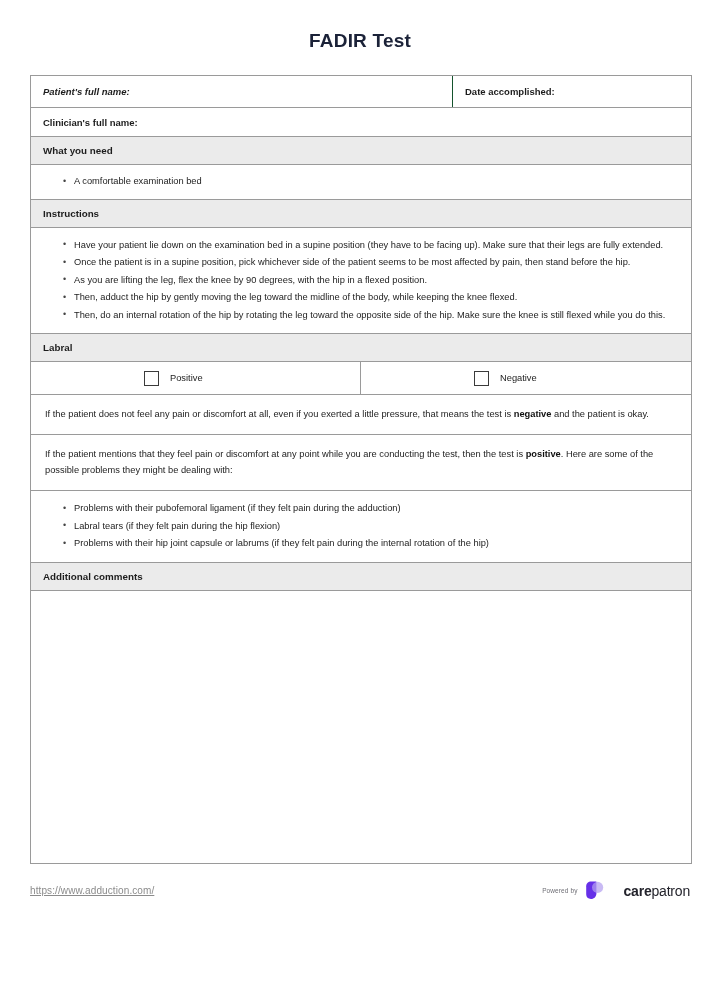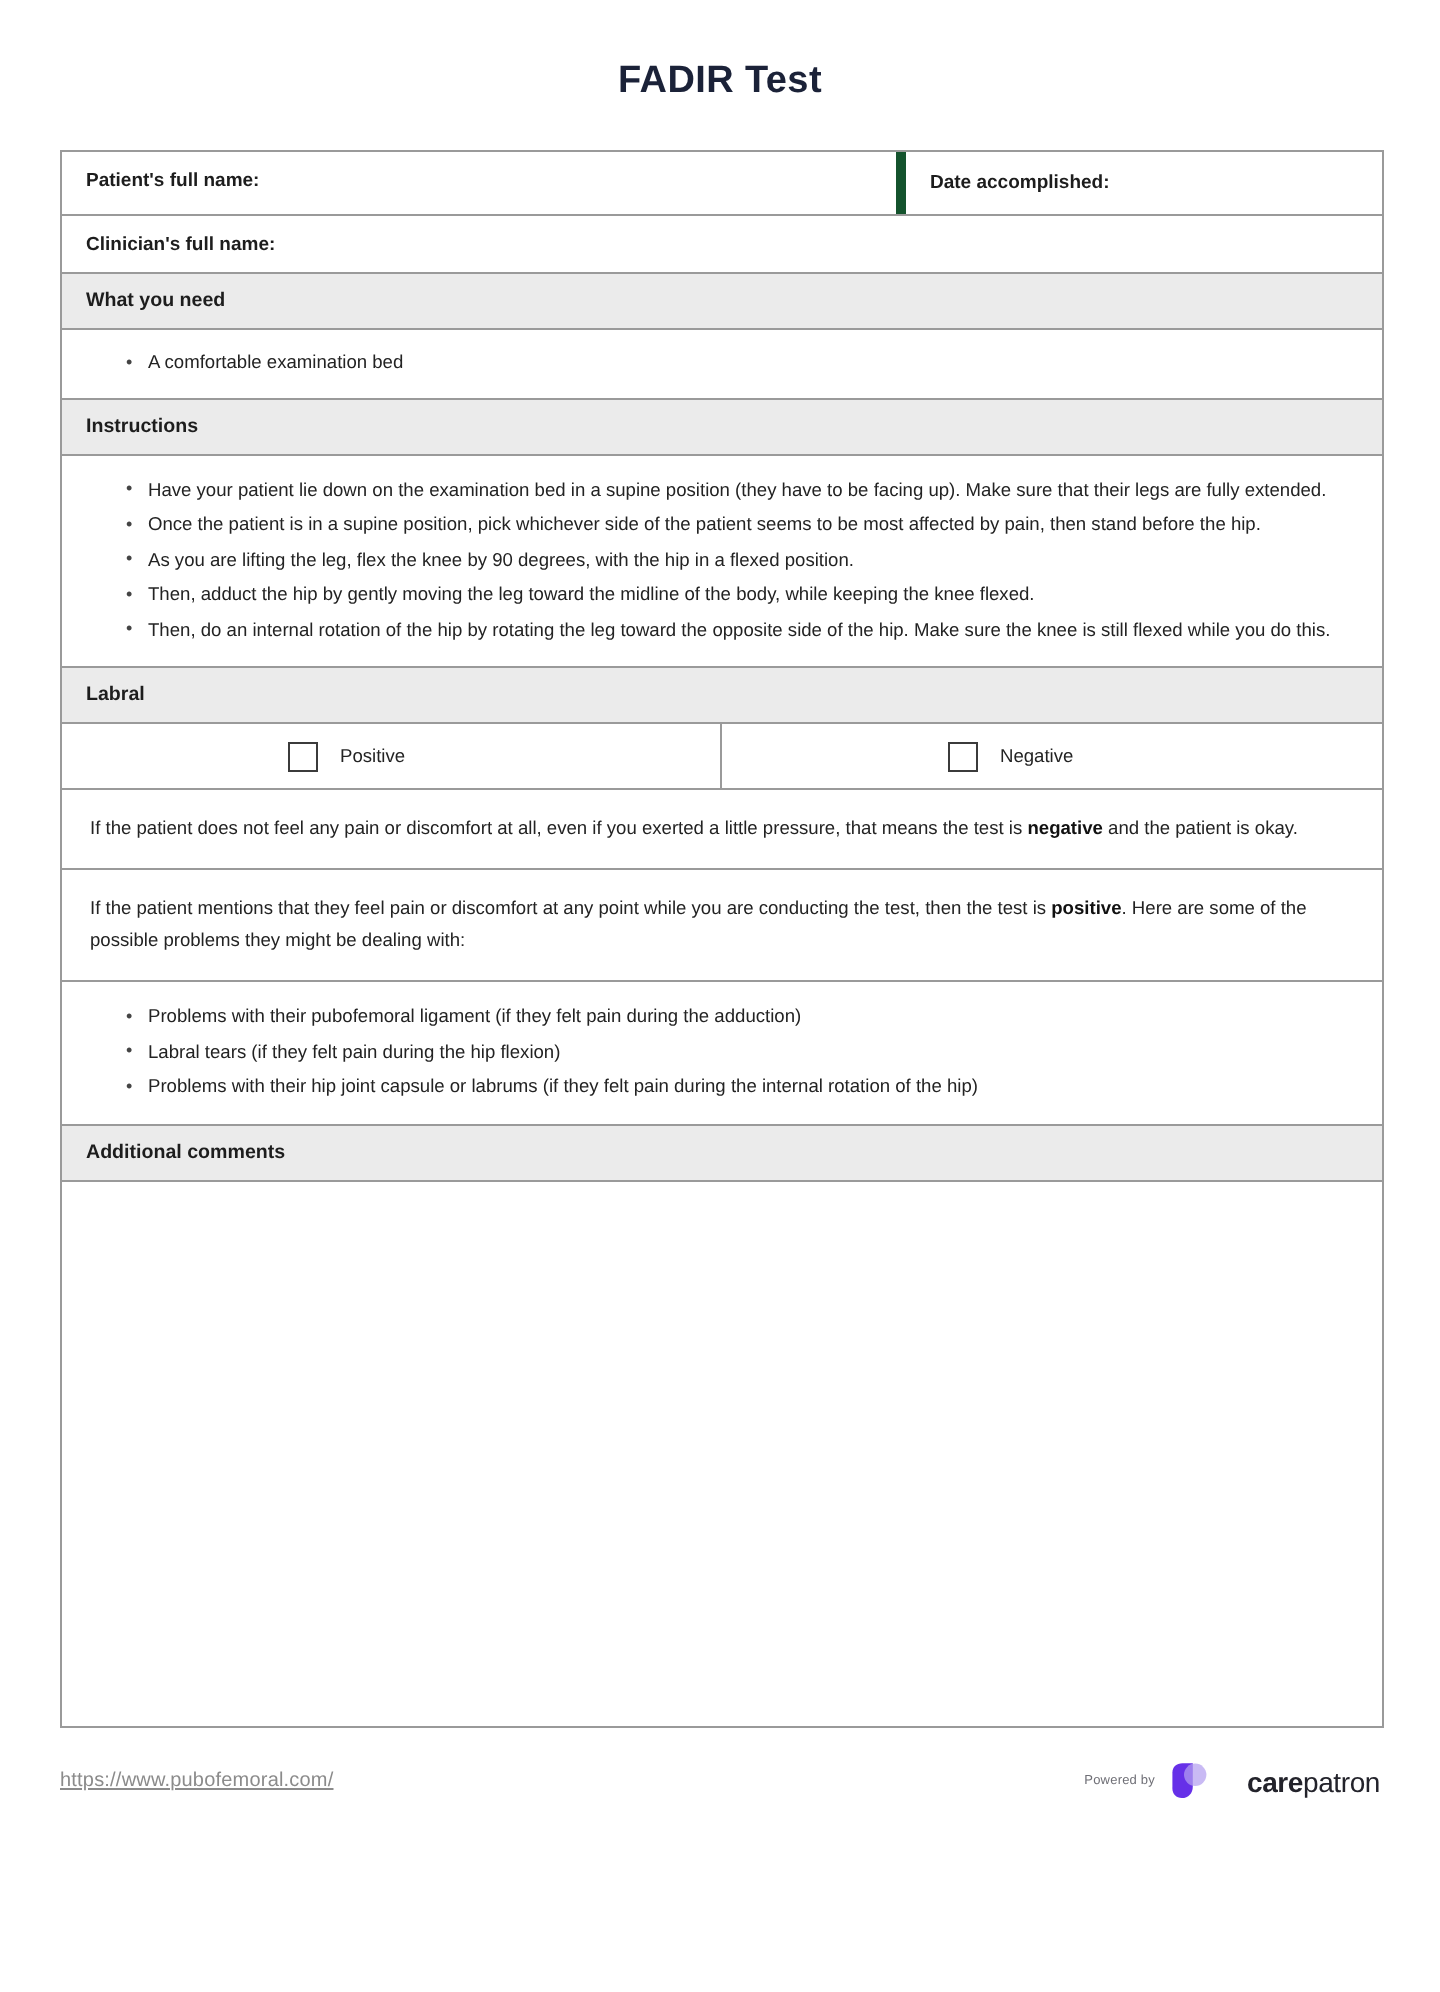--- a/index.html
+++ b/index.html
@@ -55,24 +55,25 @@
     line-height: 15px;
     color: #232323;
   }
   .cell-label {
     font-weight: bold;
     font-size: 9.5px;
     color: #1d1d1d;
   }
   .cell-left {
     flex: 0 0 422px;
-    border-right: 5px solid #14532d;
+    border-right: 1px solid #14532d;
     height: 31px;
     display: flex;
-    align-items: flex-end;
+    align-items: center;
+    font-style: italic;
   }
   .cell-right {
     flex: 1 1 auto;
     height: 31px;
     display: flex;
     align-items: center;
   }
   .cell-full {
     flex: 1 1 auto;
     height: 28px;
@@ -308,21 +309,21 @@
       <div class="section-bar">Additional comments</div>
     </div>
 
     <div class="row">
       <div class="comments-area"></div>
     </div>
 
   </div>
 
   <div class="footer">
-    <a class="footer-url" href="#">https://www.pubofemoral.com/</a>
+    <a class="footer-url" href="#">https://www.adduction.com/</a>
     <div class="brand">
       <span class="powered-by">Powered by</span>
       <span class="brand-mark">
         <svg width="22" height="22" viewBox="0 0 22 22" xmlns="http://www.w3.org/2000/svg">
           <path d="M3.2 6.2 C3.2 3.4 5.3 1.6 8.2 1.6 L13.4 1.6 L13.4 13.2 C13.4 16.6 11.2 19.0 7.9 19.0 C5.1 19.0 3.2 17.1 3.2 14.3 Z" fill="#6630e8"></path>
           <circle cx="14.6" cy="7.4" r="5.6" fill="#b4a0f0" opacity="0.72"></circle>
         </svg>
       </span>
       <span class="brand-word">
         <b>care</b><span>patron</span>

